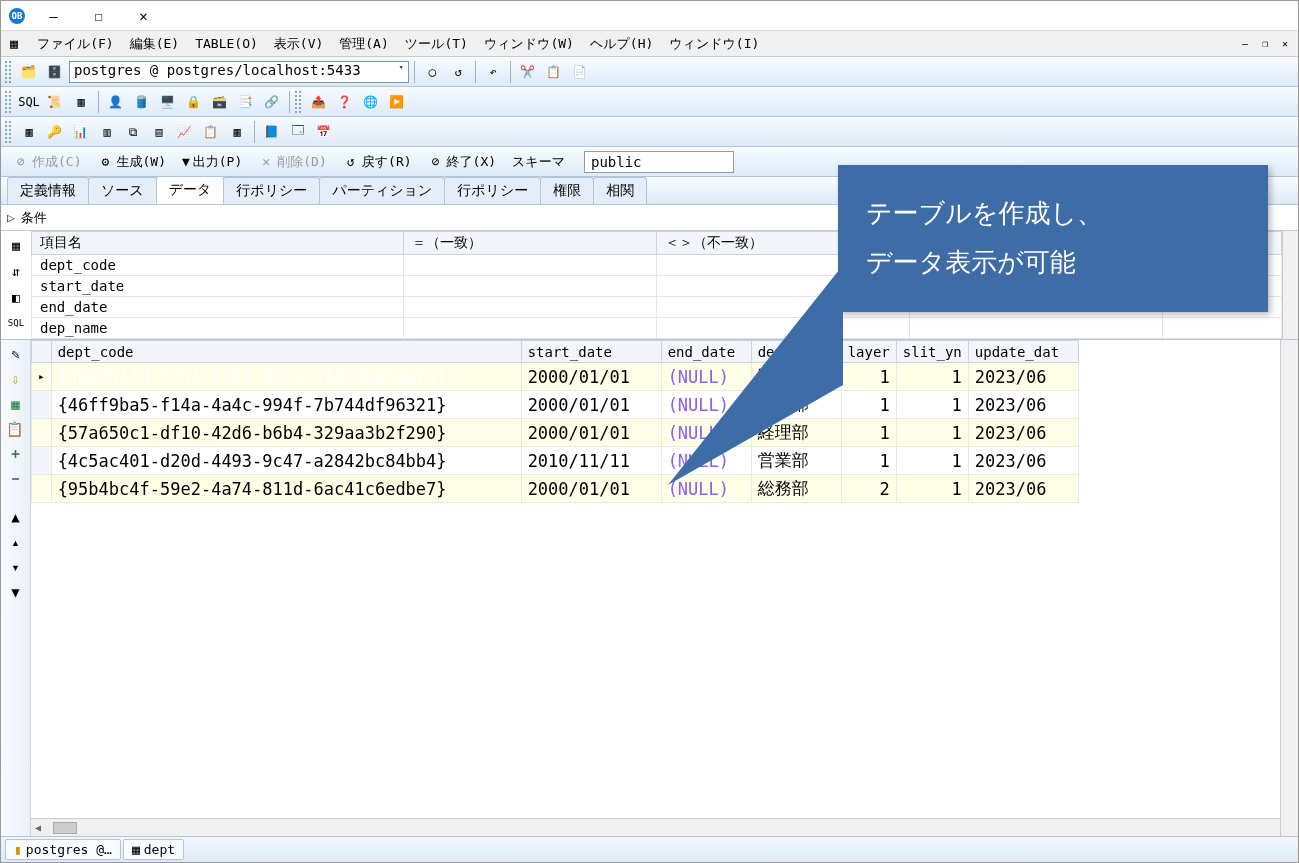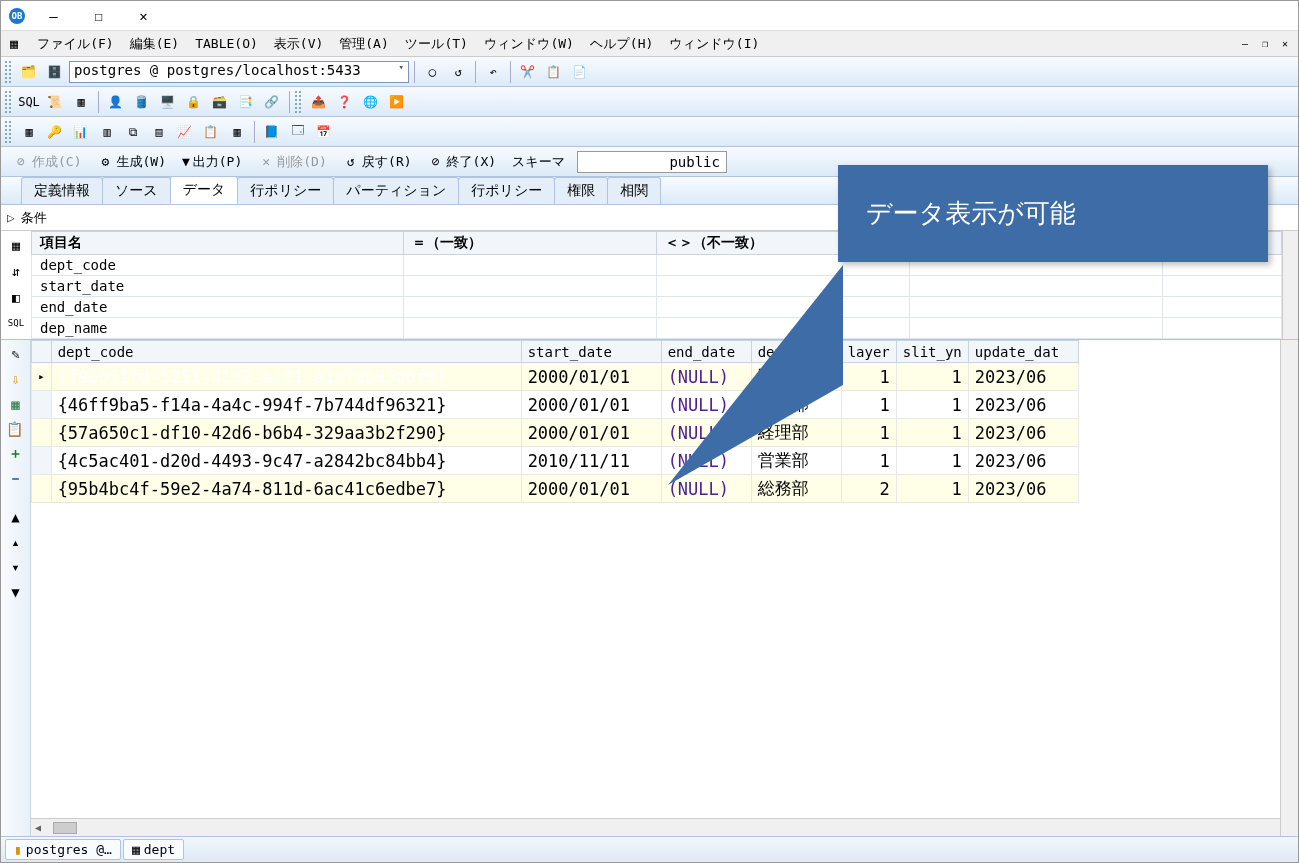--- a/index.html
+++ b/index.html
@@ -19,46 +19,46 @@
 .tb-handle { width: 6px; height: 22px; border-left: 2px dotted #8aa; border-right: 2px dotted #8aa; margin-right: 4px; }
 .tb-btn { width: 24px; height: 24px; display: inline-flex; align-items: center; justify-content: center; cursor: pointer; border: 1px solid transparent; border-radius: 2px; font-size: 12px; }
 .tb-sep { width: 1px; height: 22px; background: #aac; margin: 0 3px; }
 .conn-combo { width: 340px; height: 22px; border: 1px solid #7a96b4; background: #fff; padding: 0 4px; font-family: monospace; font-size: 14px; display: flex; align-items: flex-start; }
 .conn-combo-arrow { margin-left: auto; font-size: 9px; color: #555; }
 .action-toolbar { background: linear-gradient(#f8fbff, #dceaf8); border-bottom: 1px solid #b0c4de; height: 30px; display: flex; align-items: center; padding: 0 6px; gap: 4px; font-size: 13px; }
 .action-btn { display: inline-flex; align-items: center; gap: 3px; padding: 2px 6px; cursor: pointer; }
 .action-btn.disabled { color: #999; }
 .action-icon { width: 16px; height: 16px; display: inline-flex; align-items: center; justify-content: center; font-size: 13px; }
 .schema-label { margin-left: 6px; }
-.schema-field { border: 1px solid #999; background: #fff; padding: 2px 6px; font-family: monospace; font-size: 14px; width: 150px; margin-left: 8px; text-align: right; }
-.tabs { display: flex; align-items: flex-end; background: linear-gradient(#f8fbff, #dceaf8); height: 28px; border-bottom: 1px solid #b0c4de; padding-left: 20px; font-size: 14px; }
+.schema-field { border: 1px solid #999; background: #fff; padding: 2px 6px; font-family: monospace; font-size: 14px; width: 150px; margin-left: 15px; }
+.tabs { display: flex; align-items: flex-end; background: linear-gradient(#f8fbff, #dceaf8); height: 28px; border-bottom: 1px solid #b0c4de; padding-left: 6px; font-size: 14px; }
 .tab { padding: 4px 12px; border: 1px solid #b0c4de; border-bottom: none; background: #e4eef8; margin-right: -1px; cursor: pointer; border-radius: 3px 3px 0 0; }
 .tab.active { background: #fff; border-bottom: 1px solid #fff; position: relative; z-index: 1; }
 .cond-bar { height: 26px; display: flex; align-items: center; padding: 0 6px; border-bottom: 1px solid #ccc; background: #fff; }
 .cond-arrow { font-size: 13px; margin-right: 6px; color: #333; }
 .filter-area { display: flex; border-bottom: 1px solid #b0c4de; background: #fff; }
 .filter-side { width: 30px; display: flex; flex-direction: column; align-items: center; gap: 2px; padding: 2px 0; }
 .filter-side-btn { width: 24px; height: 24px; display: flex; align-items: center; justify-content: center; cursor: pointer; font-size: 13px; border: 1px solid transparent; }
 .filter-grid { flex: 1; overflow: auto; }
 .filter-table { width: 100%; border-collapse: collapse; font-size: 14px; }
-.filter-table th { text-align: left; font-weight: bold; background: #f2f6fb; border: 1px solid #c8d4e0; padding: 2px 8px; height: 22px; }
+.filter-table th { text-align: left; font-weight: normal; background: #f2f6fb; border: 1px solid #c8d4e0; padding: 2px 8px; height: 22px; }
 .filter-table td { border: 1px solid #e0e6ec; padding: 2px 8px; height: 20px; font-family: monospace; }
 .filter-scroll { width: 16px; background: #f0f0f0; border-left: 1px solid #ccc; }
 .data-area { display: flex; flex: 1; min-height: 0; }
 .data-side { width: 30px; display: flex; flex-direction: column; align-items: center; gap: 1px; padding: 2px 0; background: linear-gradient(90deg,#f8fbff,#e8f0f8); border-right: 1px solid #c8d4e0; }
 .data-side-btn { width: 24px; height: 24px; display: flex; align-items: center; justify-content: center; cursor: pointer; font-size: 14px; border: 1px solid transparent; }
 .data-grid-wrap { flex: 1; display: flex; flex-direction: column; overflow: hidden; }
 .data-grid { flex: 1; overflow: auto; }
 .data-table { border-collapse: collapse; font-family: "MS Gothic", monospace; font-size: 17px; }
 .data-table th { text-align: left; font-weight: normal; background: #f2f6fb; border: 1px solid #c8d4e0; padding: 2px 6px; height: 22px; font-size: 14px; white-space: nowrap; }
 .data-table td { border: 1px solid #e8e8e8; padding: 2px 6px; height: 28px; white-space: nowrap; }
 .data-table tr.odd td { background: #ffffe8; }
 .data-table td.sel { background: #0a64c8; color: #fff; }
 .row-indicator { width: 16px; background: #f2f6fb; border: 1px solid #c8d4e0; text-align: center; font-size: 11px; }
-.null-val { color: #4c1d95; }
+.null-val { color: #8b5cf6; }
 .num-cell { text-align: right; }
 .bottom-tabs { height: 26px; background: linear-gradient(#f0f6fc,#e0eaf4); border-top: 1px solid #b0c4de; display: flex; align-items: center; padding: 0 4px; font-size: 13px; }
 .bottom-tab { padding: 2px 8px; border: 1px solid #b0c4de; background: #f8fbff; margin-right: 2px; cursor: pointer; border-radius: 2px; display: flex; align-items: center; gap: 4px; }
 .statusbar { height: 22px; background: #f0f0f0; border-top: 1px solid #ccc; display: flex; align-items: center; padding: 0 8px; font-size: 12px; color: #333; }
 .statusbar-text { margin-left: 140px; }
 .callout { position: absolute; right: 30px; top: 164px; width: 430px; background: #3d6ca6; color: #fff; padding: 24px 28px; font-size: 26px; line-height: 1.9; box-shadow: 3px 3px 6px rgba(0,0,0,0.25); z-index: 100; font-family: "Meiryo", sans-serif; }
 .callout svg.tail { position: absolute; left: -170px; top: 70px; }
 .hscroll { height: 18px; background: #f0f0f0; border-top: 1px solid #ccc; display: flex; align-items: center; padding: 0 4px; }
 .vscroll { width: 18px; background: #f0f0f0; border-left: 1px solid #ccc; }
 .hscroll-thumb { width: 24px; height: 12px; background: #cdcdcd; border: 1px solid #aaa; margin-left: 12px; }
@@ -347,16 +347,17 @@
         <span>▦</span>
         <span>dept</span>
       </div>
   </div>
 
 
   <div class="callout">
     <svg class="tail" width="200" height="260">
       <polygon points="175,30 175,150 0,250" fill="#3d6ca6"></polygon>
     </svg>
+    <div>テーブルを作成し、</div>
     <div>データ表示が可能</div>
   </div>
 
 </div>
 
 </body></html>

